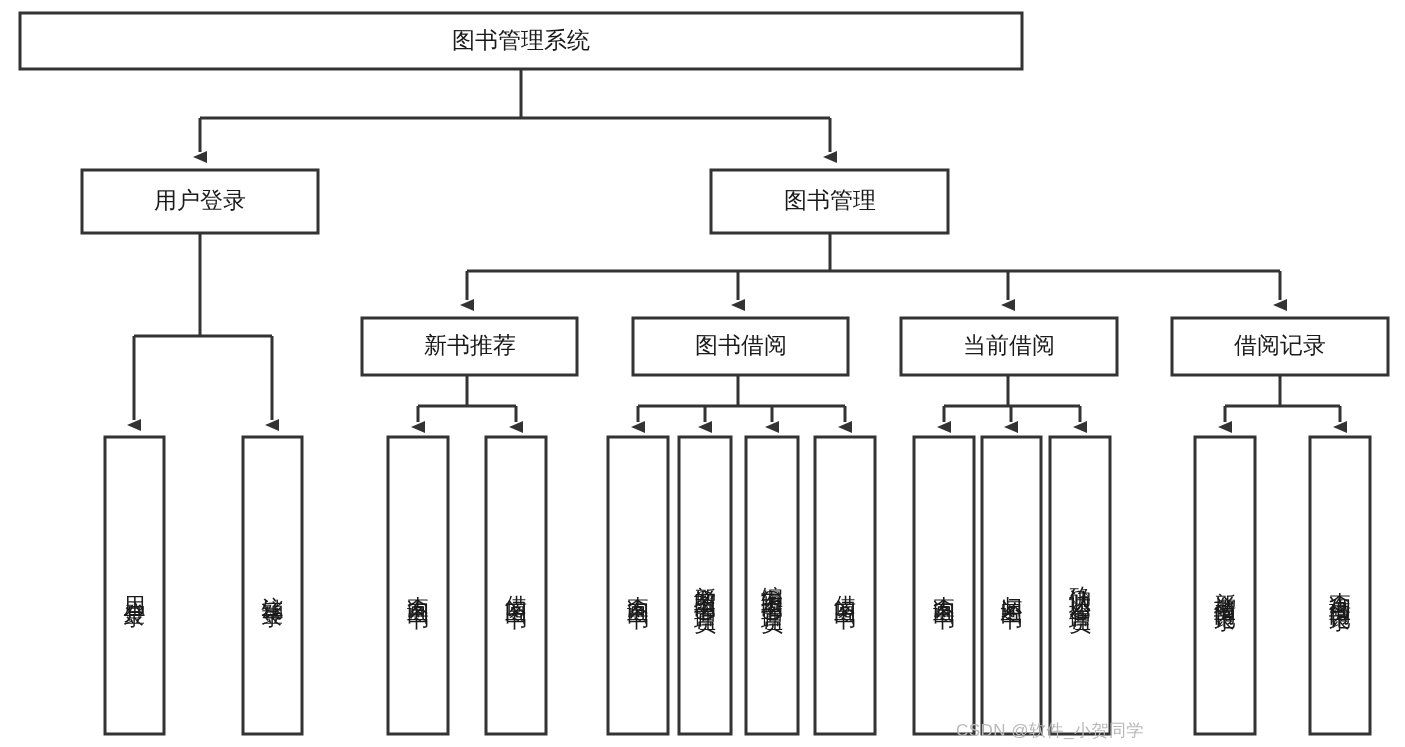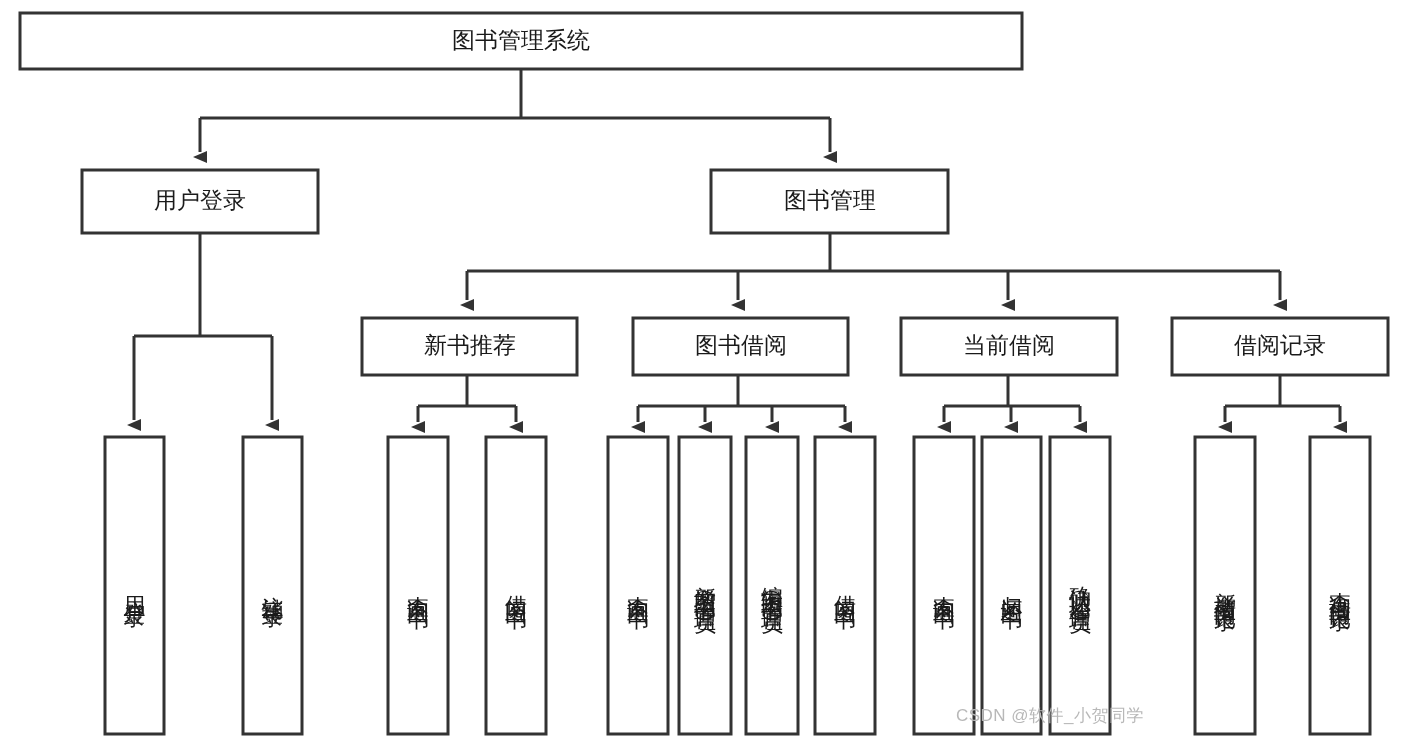--- a/index.html
+++ b/index.html
@@ -26,21 +26,21 @@
     line-height:1;
     letter-spacing:4px;
     color:#1a1a1a;
     width:100%;height:100%;
     display:flex;align-items:center;justify-content:center;
     text-align:center;
     white-space:nowrap;
   }
   .watermark{
     position:absolute;
-    right:6px;bottom:20px;
+    right:6px;bottom:5px;
     font-family:"Liberation Sans","DejaVu Sans",sans-serif;
     font-size:17px;
     color:#b8b8b8;
     letter-spacing:0.5px;
     pointer-events:none;
     white-space:nowrap;
   }
 </style>
 </head>
 <body>

